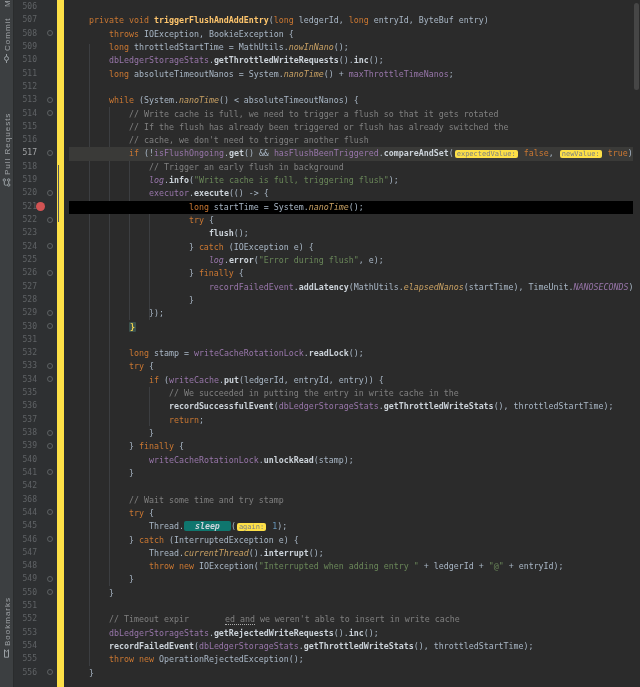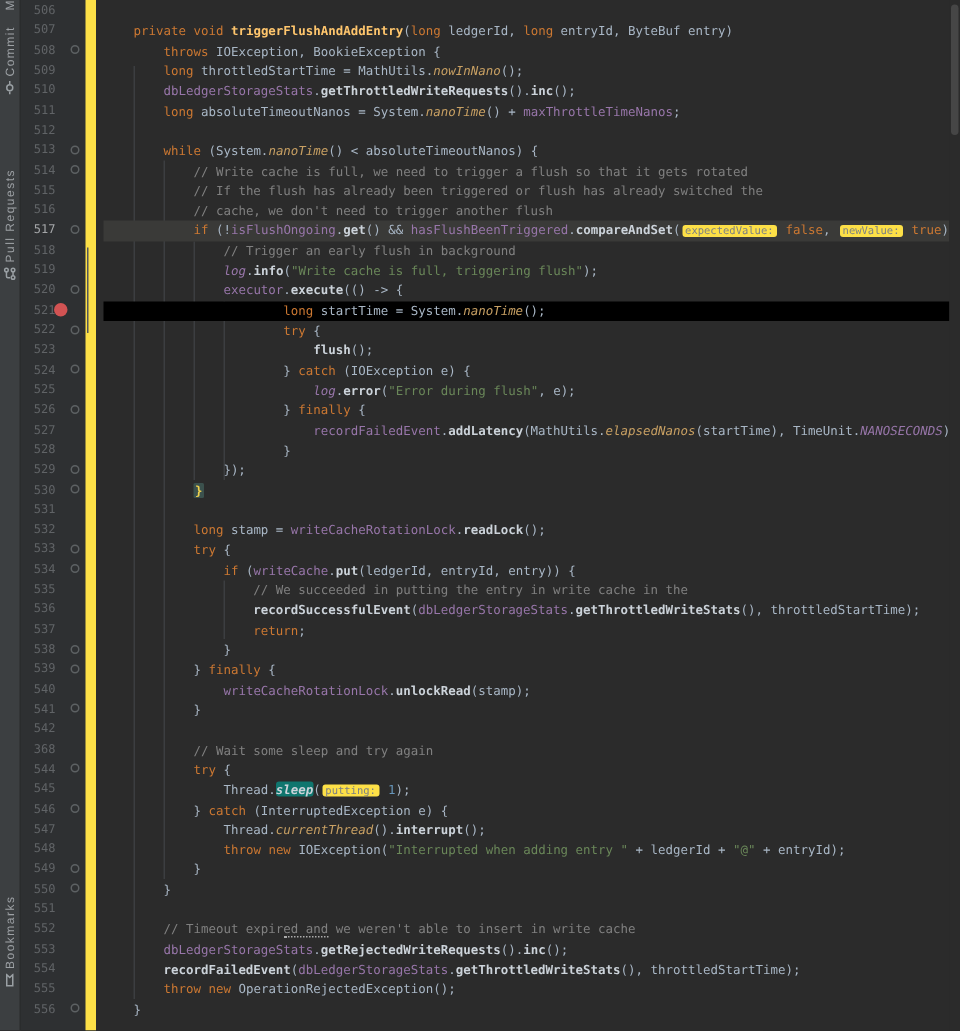--- a/index.html
+++ b/index.html
@@ -28,29 +28,29 @@
   .crow { position:relative; height:13.32px; line-height:13.32px; white-space:pre; font-size:8.3px; color:#a9b7c6; }
   .crow.caret-line { background:#3a3a38; }
   .crow.breakpoint-line { background:#000000; }
   .indent-guide { position:absolute; width:1px; background:#3c3e41; }
 
   .tk-t  { color:#a9b7c6; }
   .tk-k  { color:#cc7832; }
   .tk-m  { color:#ffc66d; font-weight:600; }
   .tk-mc { color:#ccd3da; font-weight:600; }
   .tk-c  { color:#808080; }
-  .tk-cu { color:#808080; border-bottom:1px dotted #ababab; }
+  .tk-cu { color:#808080; border-bottom:1px dotted #ababab;margin-left:36px; }
   .tk-s  { color:#6a8759; }
   .tk-f  { color:#9876aa; }
   .tk-fi { color:#9876aa; font-style:italic; }
   .tk-i  { color:#c8a063; font-style:italic;margin-top:26px; }
   .tk-n  { color:#6897bb; }
   .tk-h  { color:#7c8084; background:#fde047; border-radius:2px; font-size:7px; padding:0 2px; margin:0 1px; }
   .tk-b  { color:#eed04e; background:#3b514d; font-weight:700; padding:0 1px; border-radius:1px; }
-  .tk-slp{ color:#ccd3da; font-weight:600; font-style:italic; background:#0f766e; border-radius:2px; padding:0 0; }
+  .tk-slp{ color:#ccd3da; font-weight:600; font-style:italic; background:#0f766e; border-radius:2px; padding:0 11px; }
 
   
   .scrollbar { position:relative; width:7px; flex:0 0 7px; background:#2b2b2b; }
   .sb-thumb { position:absolute; left:1px; top:3px; width:5px; height:87px; border-radius:3px; background:rgba(255,255,255,0.13); }
 </style>
 </head>
 <body>
 
 <div class="app">
 
@@ -183,23 +183,23 @@
       <div class="crow"><span class="tk-t">            </span><span class="tk-k">try</span><span class="tk-t"> {</span></div>
       <div class="crow"><span class="tk-t">                </span><span class="tk-k">if</span><span class="tk-t"> (</span><span class="tk-f">writeCache</span><span class="tk-t">.</span><span class="tk-mc">put</span><span class="tk-t">(ledgerId, entryId, entry)) {</span></div>
       <div class="crow"><span class="tk-t">                    </span><span class="tk-c">// We succeeded in putting the entry in write cache in the</span></div>
       <div class="crow"><span class="tk-t">                    </span><span class="tk-mc">recordSuccessfulEvent</span><span class="tk-t">(</span><span class="tk-f">dbLedgerStorageStats</span><span class="tk-t">.</span><span class="tk-mc">getThrottledWriteStats</span><span class="tk-t">(), throttledStartTime);</span></div>
       <div class="crow"><span class="tk-t">                    </span><span class="tk-k">return</span><span class="tk-t">;</span></div>
       <div class="crow"><span class="tk-t">                }</span></div>
       <div class="crow"><span class="tk-t">            } </span><span class="tk-k">finally</span><span class="tk-t"> {</span></div>
       <div class="crow"><span class="tk-t">                </span><span class="tk-f">writeCacheRotationLock</span><span class="tk-t">.</span><span class="tk-mc">unlockRead</span><span class="tk-t">(stamp);</span></div>
       <div class="crow"><span class="tk-t">            }</span></div>
       <div class="crow"></div>
-      <div class="crow"><span class="tk-t">            </span><span class="tk-c">// Wait some sleep and try again</span></div>
+      <div class="crow"><span class="tk-t">            </span><span class="tk-c">// Wait some time and try stamp</span></div>
       <div class="crow"><span class="tk-t">            </span><span class="tk-k">try</span><span class="tk-t"> {</span></div>
-      <div class="crow"><span class="tk-t">                Thread.</span><span class="tk-slp">sleep</span><span class="tk-t">(</span><span class="tk-h">putting:</span><span class="tk-t"> </span><span class="tk-n">1</span><span class="tk-t">);</span></div>
+      <div class="crow"><span class="tk-t">                Thread.</span><span class="tk-slp">sleep</span><span class="tk-t">(</span><span class="tk-h">again:</span><span class="tk-t"> </span><span class="tk-n">1</span><span class="tk-t">);</span></div>
       <div class="crow"><span class="tk-t">            } </span><span class="tk-k">catch</span><span class="tk-t"> (InterruptedException e) {</span></div>
       <div class="crow"><span class="tk-t">                Thread.</span><span class="tk-i">currentThread</span><span class="tk-t">().</span><span class="tk-mc">interrupt</span><span class="tk-t">();</span></div>
       <div class="crow"><span class="tk-t">                </span><span class="tk-k">throw</span><span class="tk-t"> </span><span class="tk-k">new</span><span class="tk-t"> IOException(</span><span class="tk-s">"Interrupted when adding entry "</span><span class="tk-t"> + ledgerId + </span><span class="tk-s">"@"</span><span class="tk-t"> + entryId);</span></div>
       <div class="crow"><span class="tk-t">            }</span></div>
       <div class="crow"><span class="tk-t">        }</span></div>
       <div class="crow"></div>
       <div class="crow"><span class="tk-t">        </span><span class="tk-c">// Timeout expir</span><span class="tk-cu">ed and</span><span class="tk-c"> we weren't able to insert in write cache</span></div>
       <div class="crow"><span class="tk-t">        </span><span class="tk-f">dbLedgerStorageStats</span><span class="tk-t">.</span><span class="tk-mc">getRejectedWriteRequests</span><span class="tk-t">().</span><span class="tk-mc">inc</span><span class="tk-t">();</span></div>
       <div class="crow"><span class="tk-t">        </span><span class="tk-mc">recordFailedEvent</span><span class="tk-t">(</span><span class="tk-f">dbLedgerStorageStats</span><span class="tk-t">.</span><span class="tk-mc">getThrottledWriteStats</span><span class="tk-t">(), throttledStartTime);</span></div>
       <div class="crow"><span class="tk-t">        </span><span class="tk-k">throw</span><span class="tk-t"> </span><span class="tk-k">new</span><span class="tk-t"> OperationRejectedException();</span></div>

